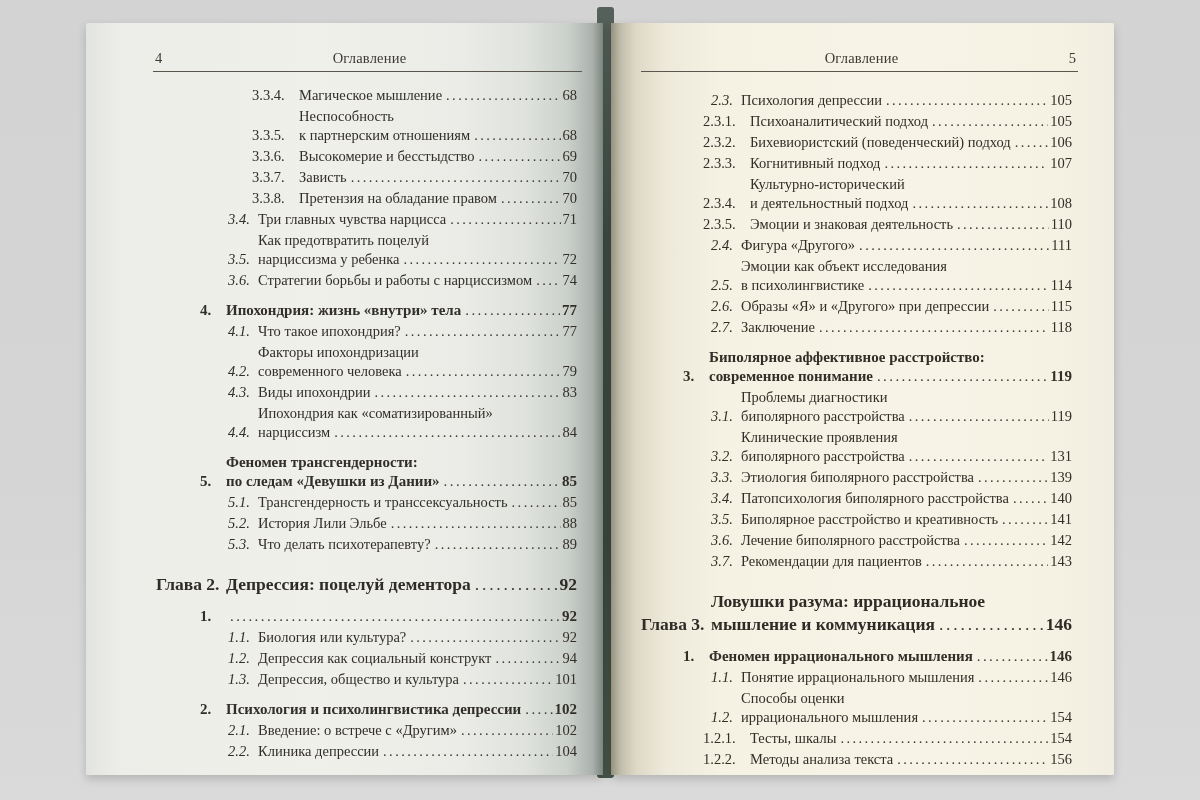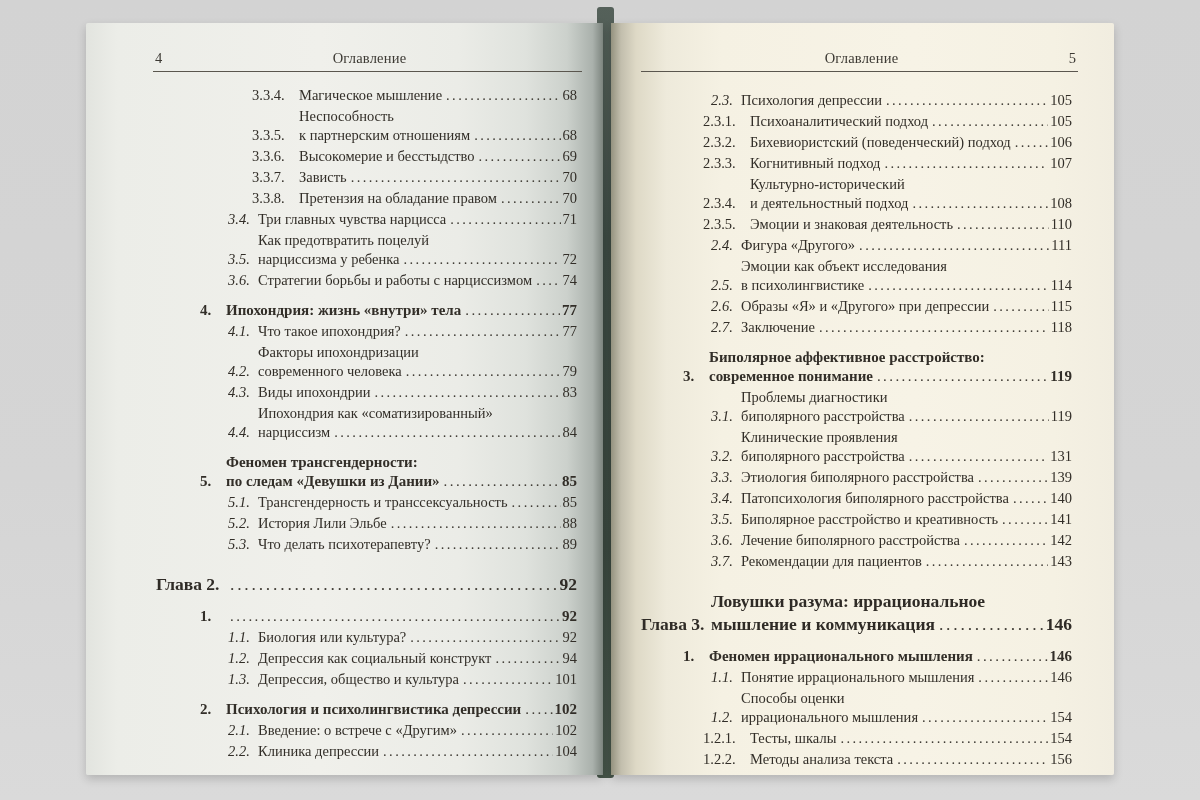--- a/index.html
+++ b/index.html
@@ -266,20 +266,21 @@
               <span class="text">Что делать психотерапевту?</span>
               <span class="dots">..............................................................................................................</span>
               <span class="pg">89</span>
             </div>
           </span>
         </div>
         <div class="entry chap">
           <span class="num">Глава 2.</span>
           <span class="body">
             <div class="tail">
+              <span class="text">Депрессия: поцелуй дементора</span>
               <span class="dots">..............................................................................................................</span>
               <span class="pg">92</span>
             </div>
           </span>
         </div>
         <div class="entry l1">
           <span class="num">1.</span>
           <span class="body">
             <div class="tail">
               <span class="dots">..............................................................................................................</span>

